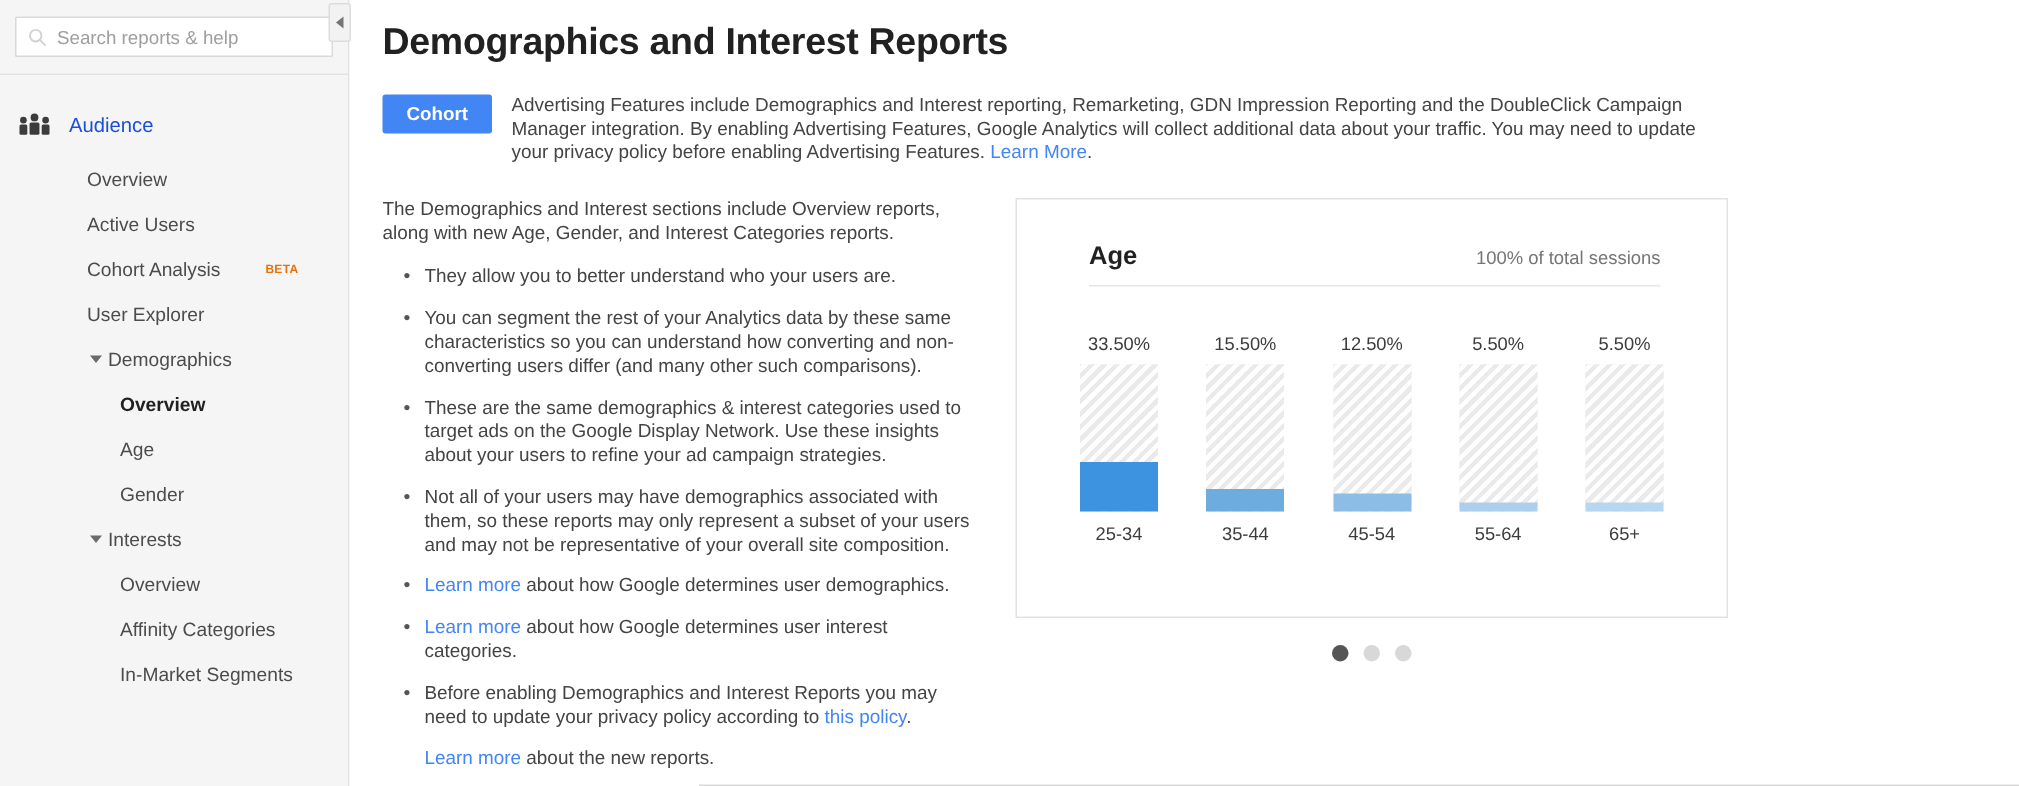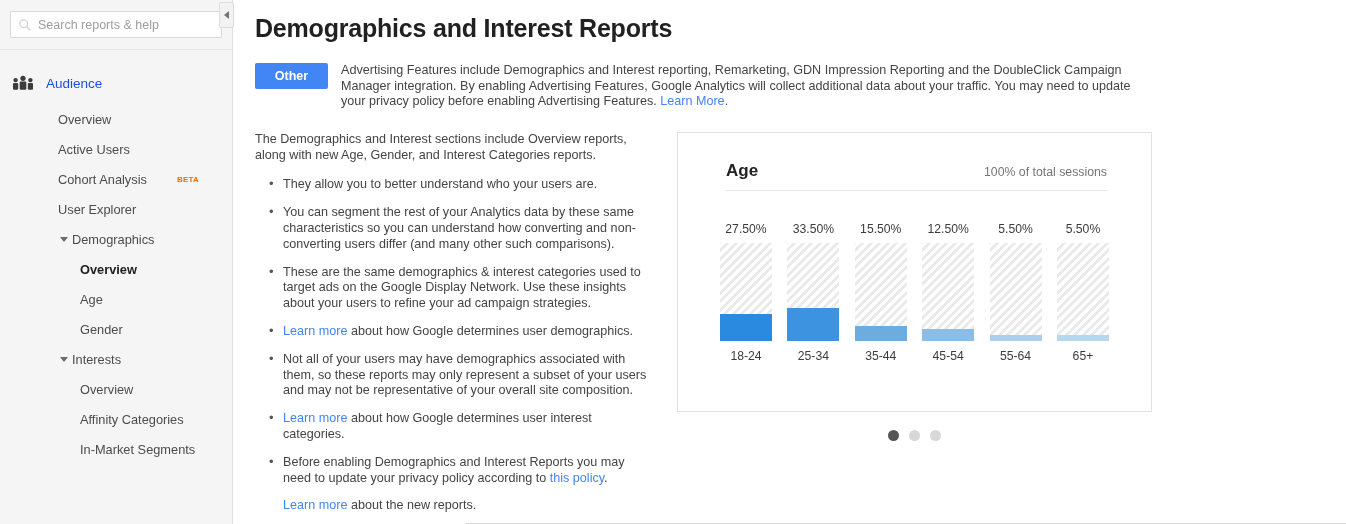--- a/index.html
+++ b/index.html
@@ -244,21 +244,21 @@
 
 
     </div>
   </div>
 
   <div class="main">
 
     <h1 class="page-title">Demographics and Interest Reports</h1>
 
     <div class="banner">
-      <button class="enable-btn">Other</button>
+      <button class="enable-btn">Cohort</button>
       <div class="banner-text">
         <span>Advertising Features include Demographics and Interest reporting, Remarketing, GDN Impression Reporting and the DoubleClick Campaign Manager integration. By enabling Advertising Features, Google Analytics will collect additional data about your traffic. You may need to update your privacy policy before enabling Advertising Features. </span><a class="link">Learn More</a><span>.</span>
       </div>
     </div>
 
     <div class="columns">
 
       <div class="col-left">
         <p class="intro">The Demographics and Interest sections include Overview reports, along with new Age, Gender, and Interest Categories reports.</p>
 
@@ -266,24 +266,24 @@
           <li>
             <span>They allow you to better understand who your users are.</span>
           </li>
           <li>
             <span>You can segment the rest of your Analytics data by these same characteristics so you can understand how converting and non-converting users differ (and many other such comparisons).</span>
           </li>
           <li>
             <span>These are the same demographics &amp; interest categories used to target ads on the Google Display Network. Use these insights about your users to refine your ad campaign strategies.</span>
           </li>
           <li>
+            <span>Not all of your users may have demographics associated with them, so these reports may only represent a subset of your users and may not be representative of your overall site composition.</span>
+          </li>
+          <li>
             <a class="link">Learn more</a><span> about how Google determines user demographics.</span>
-          </li>
-          <li>
-            <span>Not all of your users may have demographics associated with them, so these reports may only represent a subset of your users and may not be representative of your overall site composition.</span>
           </li>
           <li>
             <a class="link">Learn more</a><span> about how Google determines user interest categories.</span>
           </li>
           <li>
             <span>Before enabling Demographics and Interest Reports you may need to update your privacy policy according to </span><a class="link">this policy</a><span>.</span>
           </li>
           <li class="nobullet">
             <a class="link">Learn more</a><span> about the new reports.</span>
           </li>
@@ -293,27 +293,20 @@
       <div class="col-right">
         <div class="chart-card">
 
           <div class="chart-head">
             <span class="chart-title">Age</span>
             <span class="chart-sub">100% of total sessions</span>
           </div>
 
           <div class="bars">
 
-            <div class="bar-col">
-              <span class="bar-val">27.50%</span>
-              <div class="bar-track">
-                <div class="bar-fill" style="height: 27.5%; background: rgb(42, 138, 224);"></div>
-              </div>
-              <span class="bar-label">18-24</span>
-            </div>
 
             <div class="bar-col">
               <span class="bar-val">33.50%</span>
               <div class="bar-track">
                 <div class="bar-fill" style="height: 33.5%; background: rgb(61, 147, 224);"></div>
               </div>
               <span class="bar-label">25-34</span>
             </div>
 
             <div class="bar-col">

